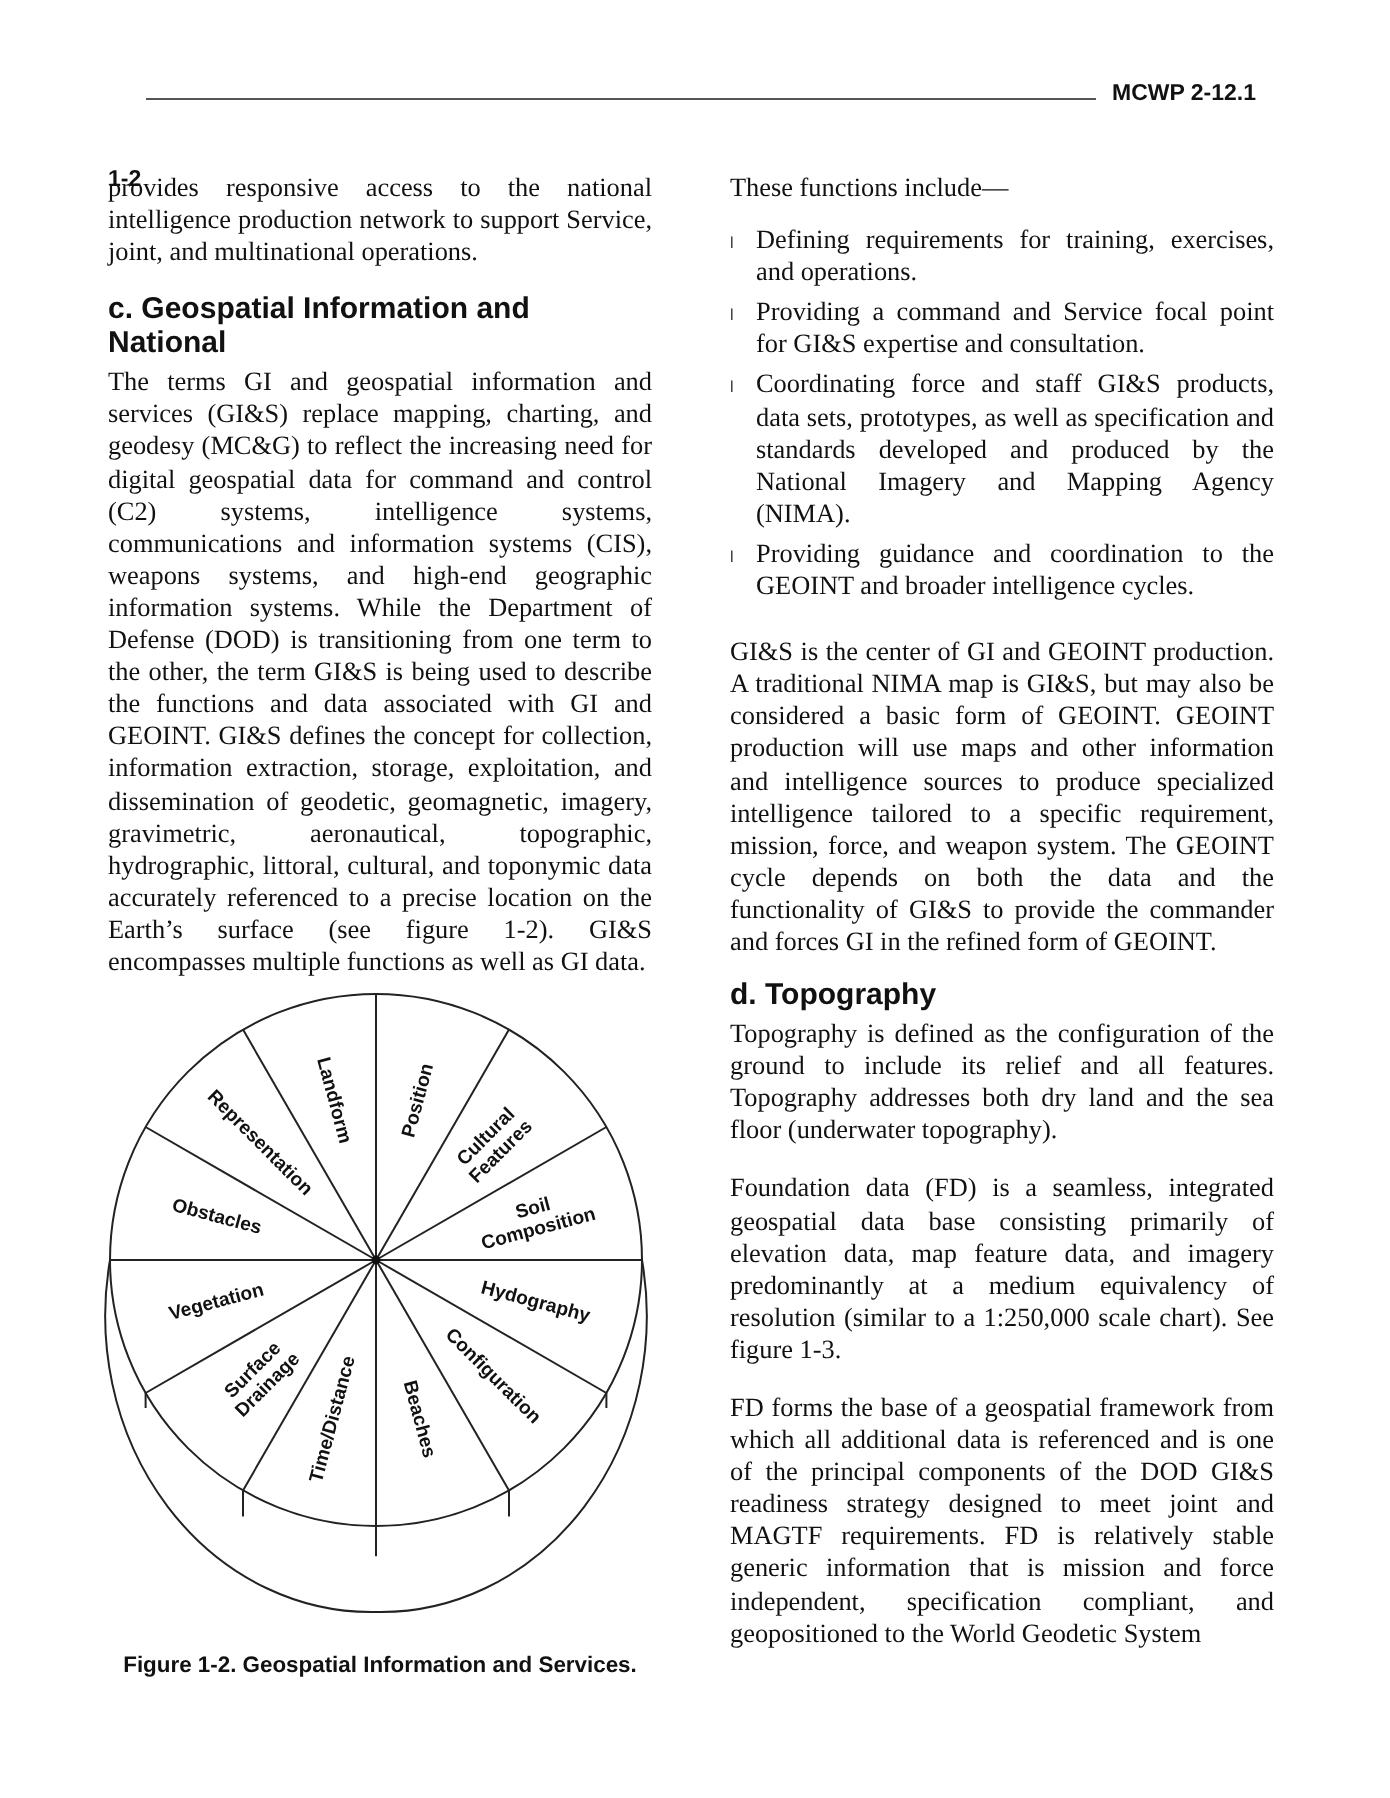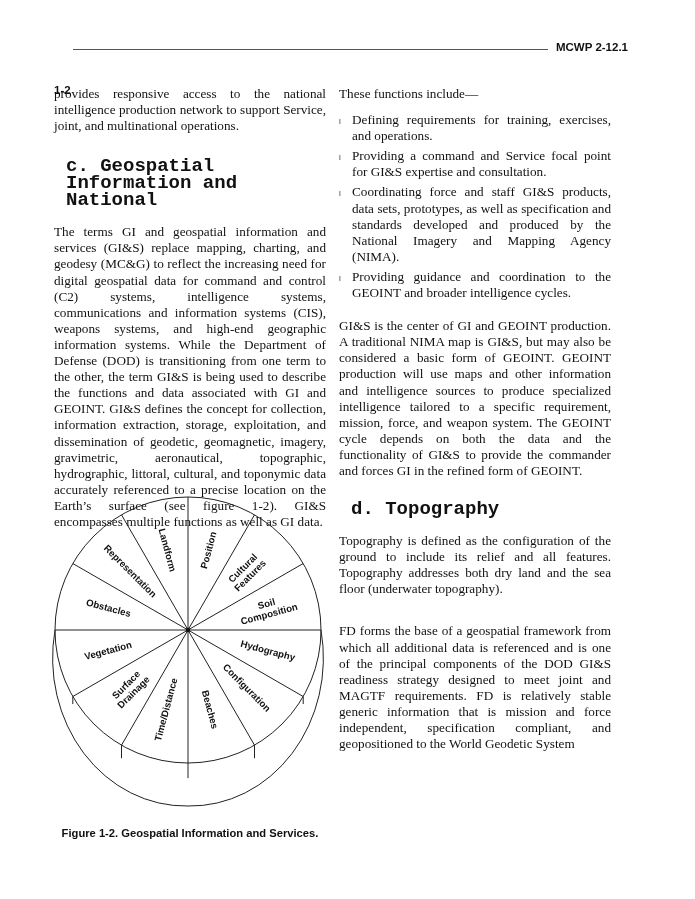--- a/index.html
+++ b/index.html
@@ -3,23 +3,23 @@
 <meta charset="utf-8">
 <style>
   html, body { margin:0; padding:0; background:#ffffff; }
   body { width:695px; height:899px; position:relative; overflow:hidden; color:#111; }
   .hdr { position:absolute; top:40px; left:54px; width:574px; height:16px; font-family:"Liberation Sans", sans-serif; font-weight:bold; font-size:11.5px; }
   .hdr .pn { position:absolute; left:0; top:1px;margin-top:43px; }
   .hdr .rule { position:absolute; left:19px; right:80px; top:9px; border-top:1px solid #555; }
   .hdr .doc { position:absolute; right:0; top:1px; }
   .col { position:absolute; top:86px; width:272px; font-family:"Liberation Serif", serif; font-size:13.2px; line-height:16.1px; }
   .col.left { left:54px; }
-  .col.right { left:339px; }
+  .col.right { left:365px; }
   p { margin:0; text-align:justify; }
-  .h { font-family:Liberation Mono, monospace; font-weight:bold; font-size:19px; line-height:17px; margin:12px; }
+  .h { font-family:Liberation Sans, sans-serif; font-weight:bold; font-size:15px; line-height:17px; margin:0; }
   .ul { list-style:none; margin:0; padding:0; }
   .ul li { position:relative; padding-left:13px; text-align:justify; margin-bottom:4px; }
   .ul li .bl { position:absolute; left:0; top:2px; font-family:"Liberation Sans", sans-serif; font-size:8px; color:#333; }
   .fig { position:absolute; left:40px; top:490px; width:300px; height:345px; }
   .fig svg text { font-family:"Liberation Sans", sans-serif; font-weight:bold; font-size:9.6px; fill:#111; }
   .cap { position:absolute; left:40px; top:815px; width:300px; text-align:center; font-family:"Liberation Sans", sans-serif; font-weight:bold; font-size:11.2px;margin-top:12px; }
 </style>
 </head>
 <body>
 
@@ -88,15 +88,16 @@
     <li><span class="bl">l</span><span>Providing guidance and coordination to the GEOINT and broader intelligence cycles.</span></li>
   </ul>
   <div style="height:13px"></div>
   <p>GI&amp;S is the center of GI and GEOINT production. A traditional NIMA map is GI&amp;S, but may also be considered a basic form of GEOINT. GEOINT production will use maps and other information and intelligence sources to produce specialized intelligence tailored to a specific requirement, mission, force, and weapon system. The GEOINT cycle depends on both the data and the functionality of GI&amp;S to provide the commander and forces GI in the refined form of GEOINT.</p>
   <div style="height:10px"></div>
   <div class="h">d.  Topography</div>
   <div style="height:3px"></div>
   <p>Topography is defined as the configuration of the ground to include its relief and all features. Topography addresses both dry land and the sea floor (underwater topography).</p>
   <div style="height:10px"></div>
   <div style="height:3px"></div>
+  <p>Foundation data (FD) is a seamless, integrated geospatial data base consisting primarily of elevation data, map feature data, and imagery predominantly at a medium equivalency of resolution (similar to a 1:250,000 scale chart). See figure 1-3.</p>
   <div style="height:13px"></div>
   <p>FD forms the base of a geospatial framework from which all additional data is referenced and is one of the principal components of the DOD GI&amp;S readiness strategy designed to meet joint and MAGTF requirements. FD is relatively stable generic information that is mission and force independent, specification compliant, and geopositioned to the World Geodetic System</p>
 </div>
 
 </body></html>

